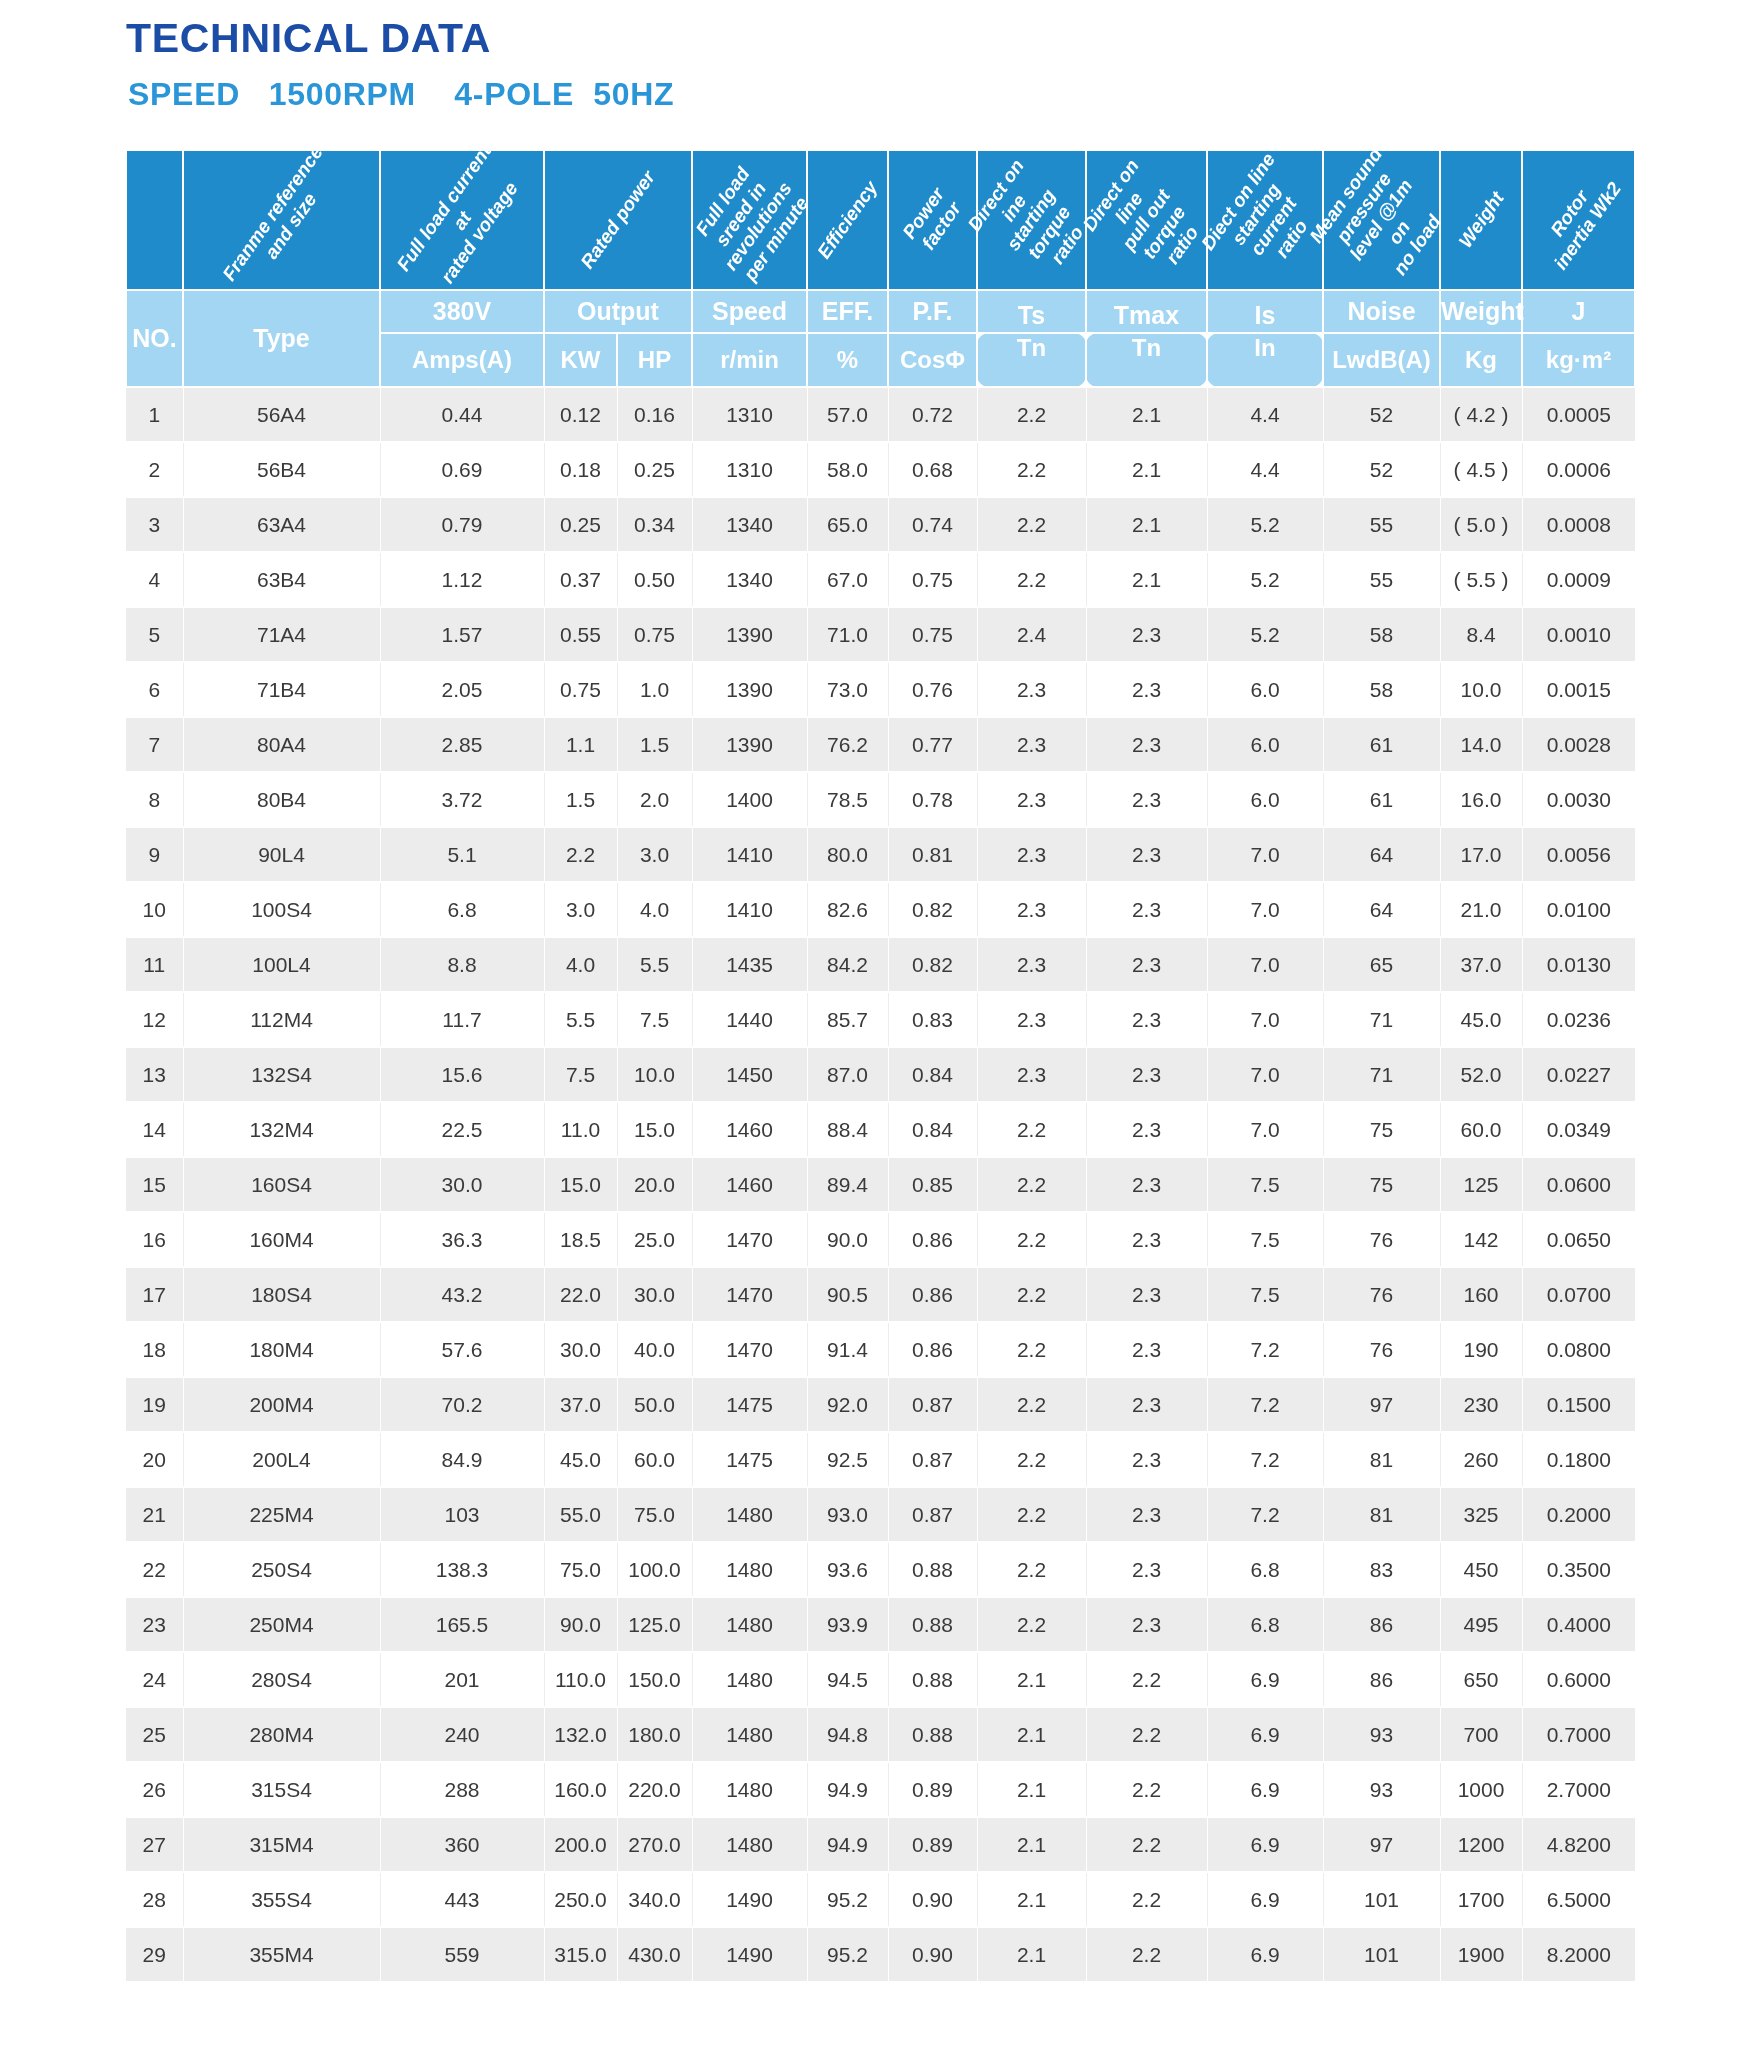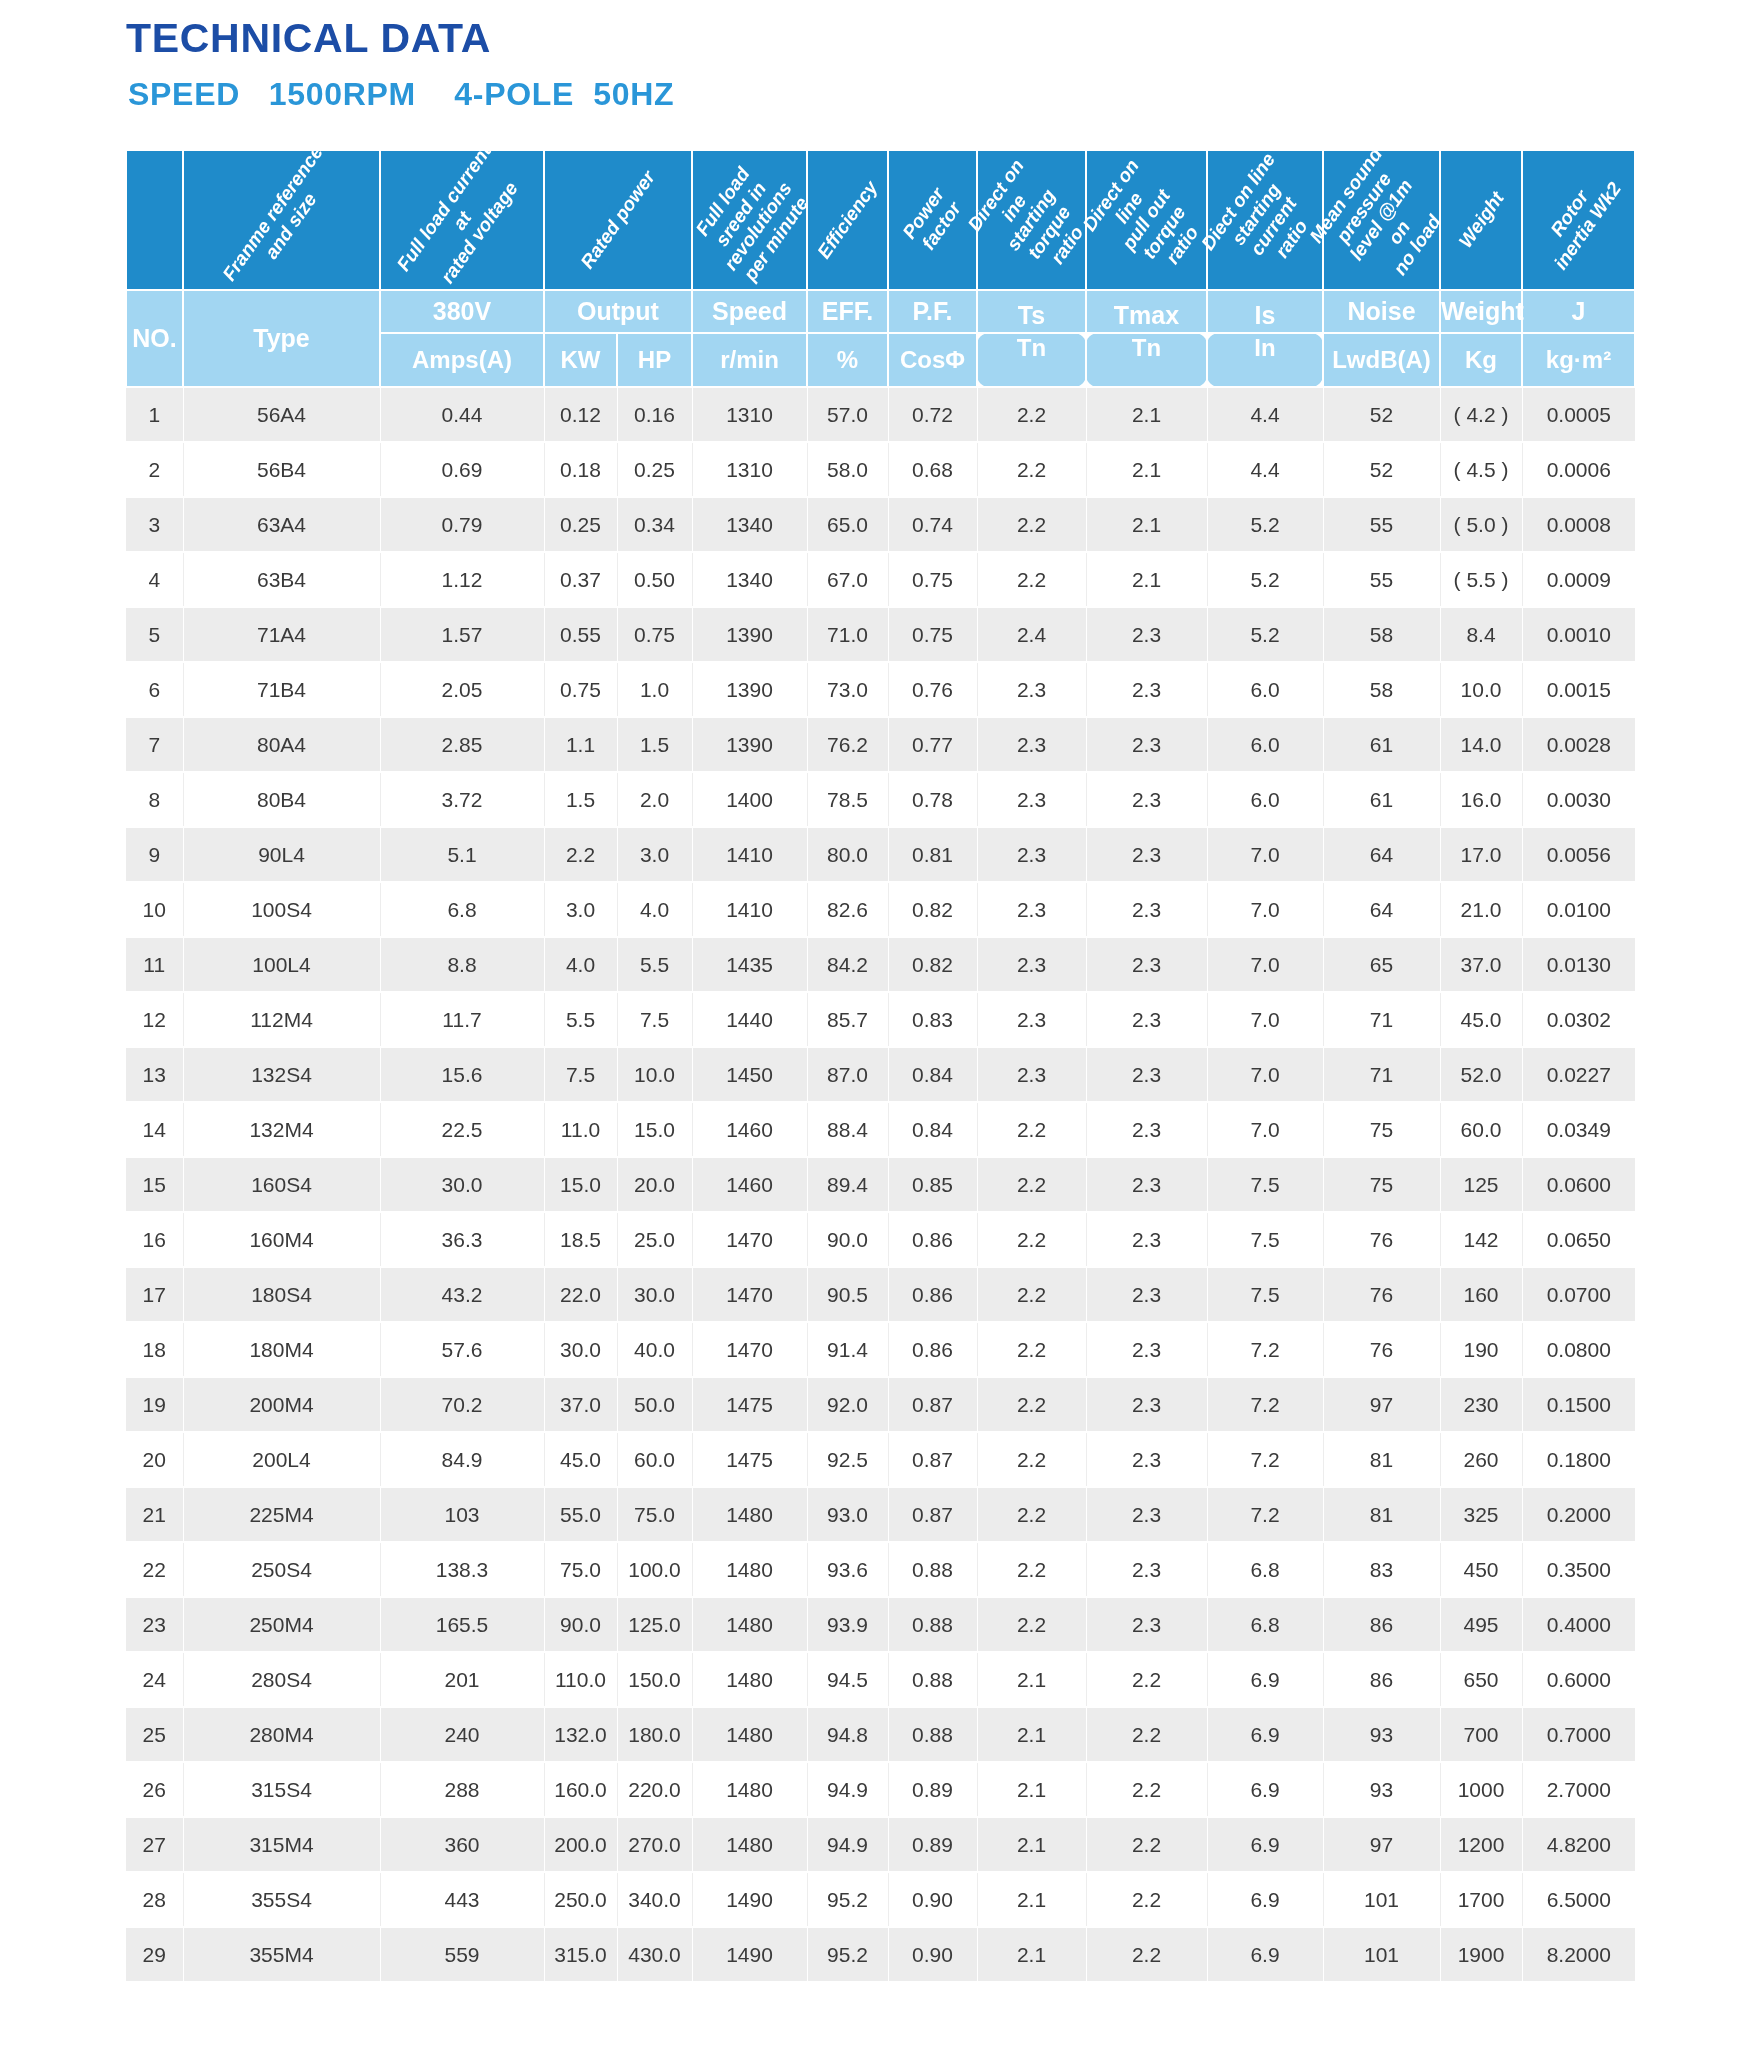--- a/index.html
+++ b/index.html
@@ -400,21 +400,21 @@
           <td>5.5</td>
           <td>7.5</td>
           <td>1440</td>
           <td>85.7</td>
           <td>0.83</td>
           <td>2.3</td>
           <td>2.3</td>
           <td>7.0</td>
           <td>71</td>
           <td>45.0</td>
-          <td>0.0302</td>
+          <td>0.0236</td>
         </tr>
         <tr class="stripe">
           <td>13</td>
           <td>132S4</td>
           <td>15.6</td>
           <td>7.5</td>
           <td>10.0</td>
           <td>1450</td>
           <td>87.0</td>
           <td>0.84</td>

